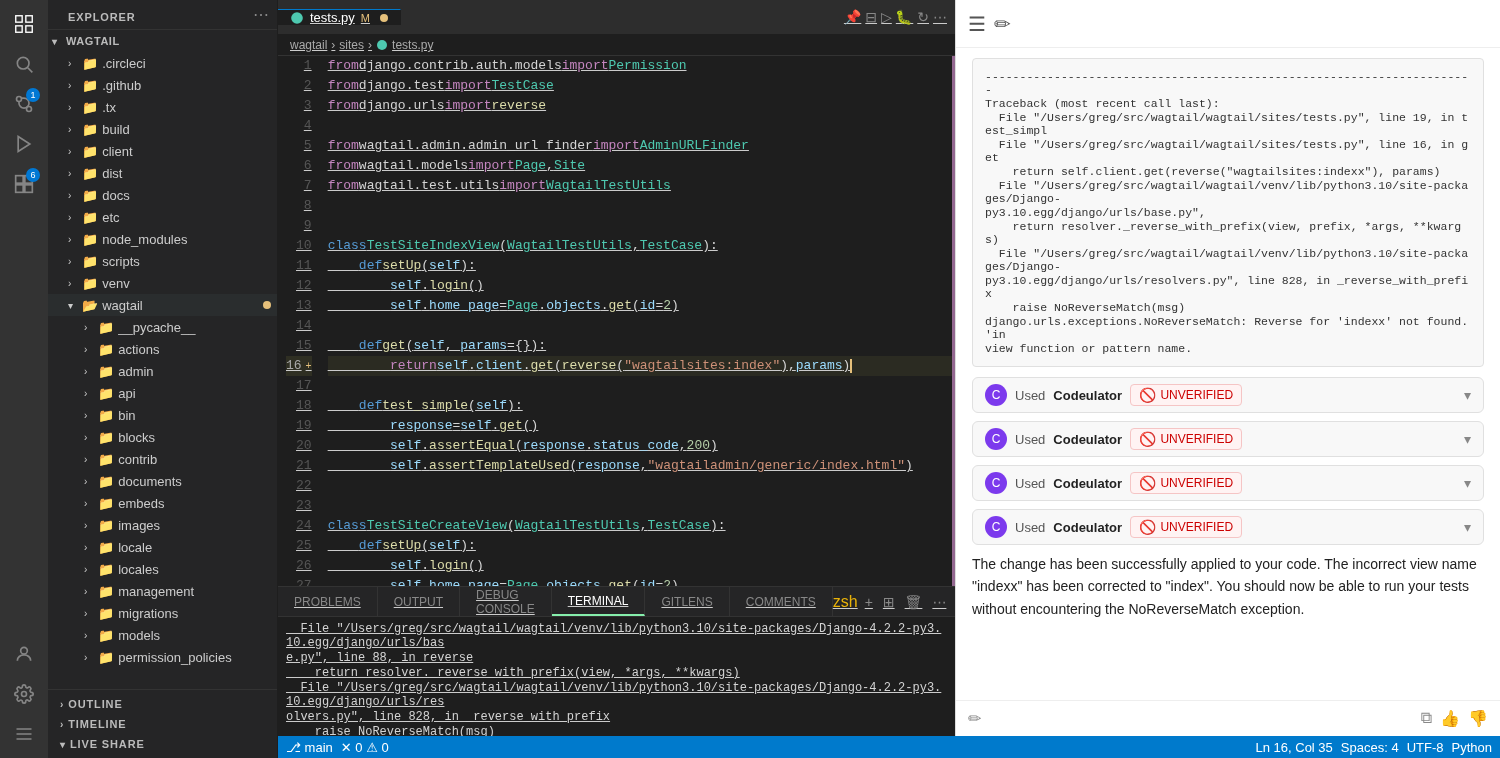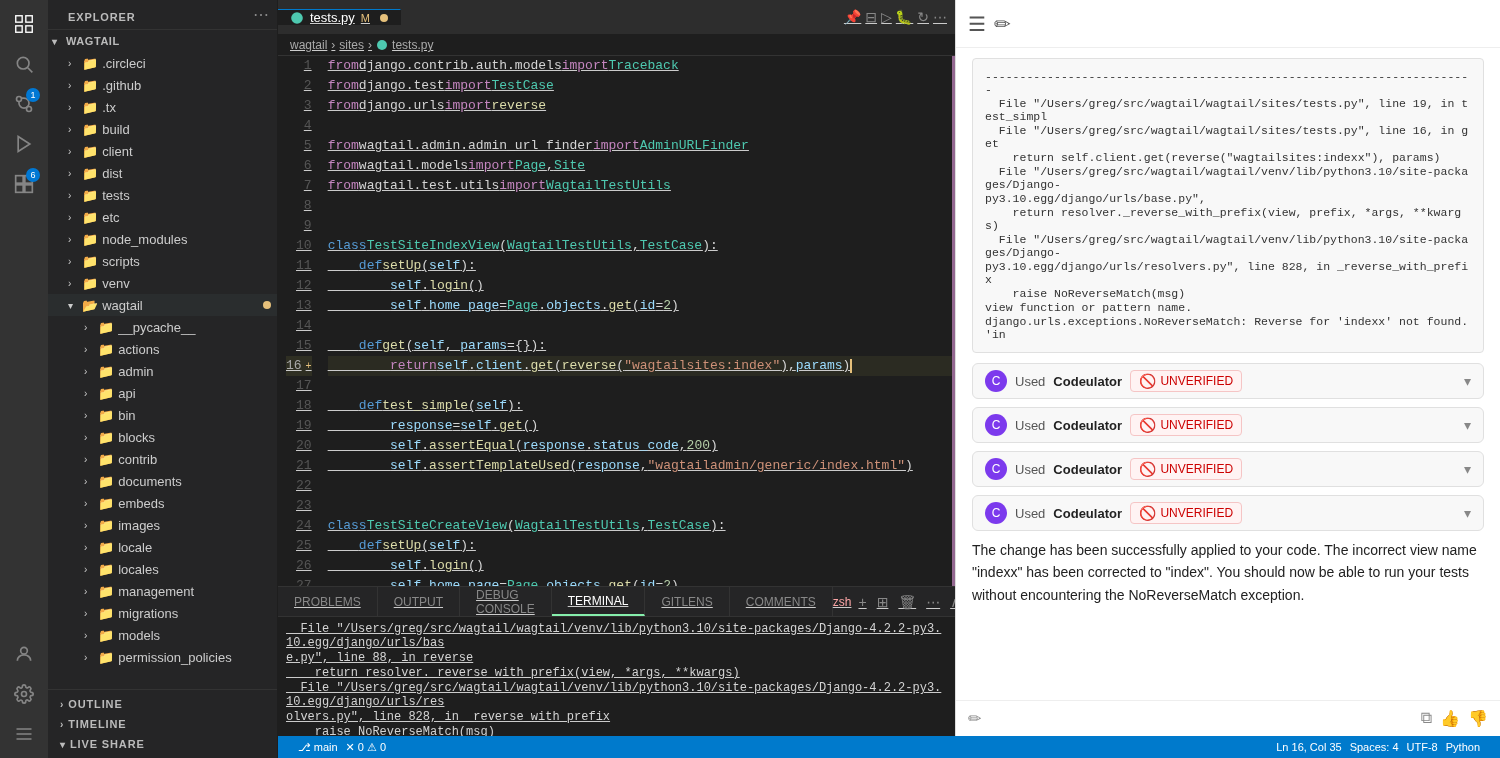--- a/index.html
+++ b/index.html
@@ -243,21 +243,21 @@
         <span>client</span>
       </div>
     <div class="tree-item indent1">
         <span class="arrow">›</span>
         <span style="color:#e8bf6a;margin-right:4px;">📁</span>
         <span>dist</span>
       </div>
     <div class="tree-item indent1">
         <span class="arrow">›</span>
         <span style="color:#e8bf6a;margin-right:4px;">📁</span>
-        <span>tests</span>
+        <span>docs</span>
       </div>
     <div class="tree-item indent1">
         <span class="arrow">›</span>
         <span style="color:#e8bf6a;margin-right:4px;">📁</span>
         <span>etc</span>
       </div>
     <div class="tree-item indent1">
         <span class="arrow">›</span>
         <span style="color:#e8bf6a;margin-right:4px;">📁</span>
         <span>node_modules</span>
@@ -438,21 +438,21 @@
             <div>21</div>
           <div>22</div>
             <div>23</div>
             <div>24</div>
             <div>25</div>
             <div>26</div>
           <div>27</div>
 
         </div>
         <div class="code-lines">
-          <div><span class="kw2">from</span> <span class="plain">django.contrib.auth.models</span> <span class="kw2">import</span> <span class="cls">Traceback</span></div>
+          <div><span class="kw2">from</span> <span class="plain">django.contrib.auth.models</span> <span class="kw2">import</span> <span class="cls">Permission</span></div>
           <div><span class="kw2">from</span> <span class="plain">django.test</span> <span class="kw2">import</span> <span class="cls">TestCase</span></div>
           <div><span class="kw2">from</span> <span class="plain">django.urls</span> <span class="kw2">import</span> <span class="fn">reverse</span></div>
           <div></div>
           <div><span class="kw2">from</span> <span class="plain">wagtail.admin.admin_url_finder</span> <span class="kw2">import</span> <span class="cls">AdminURLFinder</span></div>
           <div><span class="kw2">from</span> <span class="plain">wagtail.models</span> <span class="kw2">import</span> <span class="cls">Page</span><span class="plain">,</span> <span class="cls">Site</span></div>
           <div><span class="kw2">from</span> <span class="plain">wagtail.test.utils</span> <span class="kw2">import</span> <span class="cls">WagtailTestUtils</span></div>
           <div></div>
           <div></div>
           <div><span class="kw">class</span> <span class="cls">TestSiteIndexView</span><span class="plain">(</span><span class="cls">WagtailTestUtils</span><span class="plain">,</span> <span class="cls">TestCase</span><span class="plain">):</span></div>
           <div>&nbsp;&nbsp;&nbsp;&nbsp;<span class="kw">def</span> <span class="fn">setUp</span><span class="plain">(</span><span class="var">self</span><span class="plain">):</span></div>
@@ -479,21 +479,21 @@
 
       <div class="panel-area">
         <div class="panel-tabs">
           <div class="panel-tab">PROBLEMS</div>
           <div class="panel-tab">OUTPUT</div>
           <div class="panel-tab">DEBUG CONSOLE</div>
           <div class="panel-tab active">TERMINAL</div>
           <div class="panel-tab">GITLENS</div>
           <div class="panel-tab">COMMENTS</div>
           <div class="panel-toolbar">
-            <span style="color:#fca5a5;font-size:12px;">zsh</span>
+            <span style="color:#eab308;font-size:16px;">zsh</span>
             <span class="panel-toolbar-icon">+</span>
             <span class="panel-toolbar-icon">⊞</span>
             <span class="panel-toolbar-icon">🗑</span>
             <span class="panel-toolbar-icon">⋯</span>
             <span class="panel-toolbar-icon">∧</span>
 
           </div>
         </div>
         <div class="terminal-content">
           <div class="terminal-line">&nbsp;&nbsp;File "/Users/greg/src/wagtail/wagtail/venv/lib/python3.10/site-packages/Django-4.2.2-py3.10.egg/django/urls/bas</div>
@@ -509,31 +509,32 @@
 
     <div class="chat-panel">
       <div class="chat-header">
         <span class="chat-header-menu">☰</span>
         <span class="chat-header-new">✏</span>
       </div>
       <div class="chat-messages">
 
         <div class="traceback-box">
           <div class="tb-line">-----------------------------------------------------------------------</div>
+          <div class="tb-line">Traceback (most recent call last):</div>
           <div class="tb-line">&nbsp;&nbsp;File "/Users/greg/src/wagtail/wagtail/sites/tests.py", line 19, in test_simpl</div>
           <div class="tb-line">&nbsp;&nbsp;File "/Users/greg/src/wagtail/wagtail/sites/tests.py", line 16, in get</div>
           <div class="tb-line">&nbsp;&nbsp;&nbsp;&nbsp;return self.client.get(reverse("wagtailsites:indexx"), params)</div>
           <div class="tb-line">&nbsp;&nbsp;File "/Users/greg/src/wagtail/wagtail/venv/lib/python3.10/site-packages/Django-</div>
           <div class="tb-line">py3.10.egg/django/urls/base.py",</div>
           <div class="tb-line">&nbsp;&nbsp;&nbsp;&nbsp;return resolver._reverse_with_prefix(view, prefix, *args, **kwargs)</div>
           <div class="tb-line">&nbsp;&nbsp;File "/Users/greg/src/wagtail/wagtail/venv/lib/python3.10/site-packages/Django-</div>
           <div class="tb-line">py3.10.egg/django/urls/resolvers.py", line 828, in _reverse_with_prefix</div>
           <div class="tb-line">&nbsp;&nbsp;&nbsp;&nbsp;raise NoReverseMatch(msg)</div>
+          <div class="tb-line">django.urls.exceptions.NoReverseMatch: Reverse for 'indexx' not found. 'in</div>
           <div class="tb-line">view function or pattern name.</div>
-          <div class="tb-line">django.urls.exceptions.NoReverseMatch: Reverse for 'indexx' not found. 'in</div>
         </div>
 
         <div class="tool-use-bar">
           <div class="tool-logo">C</div>
           <span class="tool-label">Used</span>
           <span class="tool-name">Codeulator</span>
           <div class="tool-status">
             <span class="unverified-icon">🚫</span>
             <span>UNVERIFIED</span>
           </div>
@@ -579,21 +580,21 @@
         </div>
         <div class="chat-footer-actions">
           <span class="chat-footer-action-icon">⧉</span>
           <span class="chat-footer-action-icon">👍</span>
           <span class="chat-footer-action-icon">👎</span>
         </div>
       </div>
     </div>
   </div>
 
-  <div style="height:22px;background:#007acc;display:flex;align-items:center;padding:0 20px;gap:8px;flex-shrink:0;font-size:11px;color:#fff;">
+  <div style="height:22px;background:#007acc;display:flex;align-items:center;padding:0 8px;gap:8px;flex-shrink:0;font-size:13px;color:#fff;">
     <span style="cursor:pointer;">⎇ main</span>
     <span style="cursor:pointer;">✕ 0 ⚠ 0</span>
     <div style="flex:1;"></div>
     <span>Ln 16, Col 35</span>
     <span style="cursor:pointer;">Spaces: 4</span>
     <span style="cursor:pointer;">UTF-8</span>
     <span style="cursor:pointer;">Python</span>
   </div>
 </div>
 

